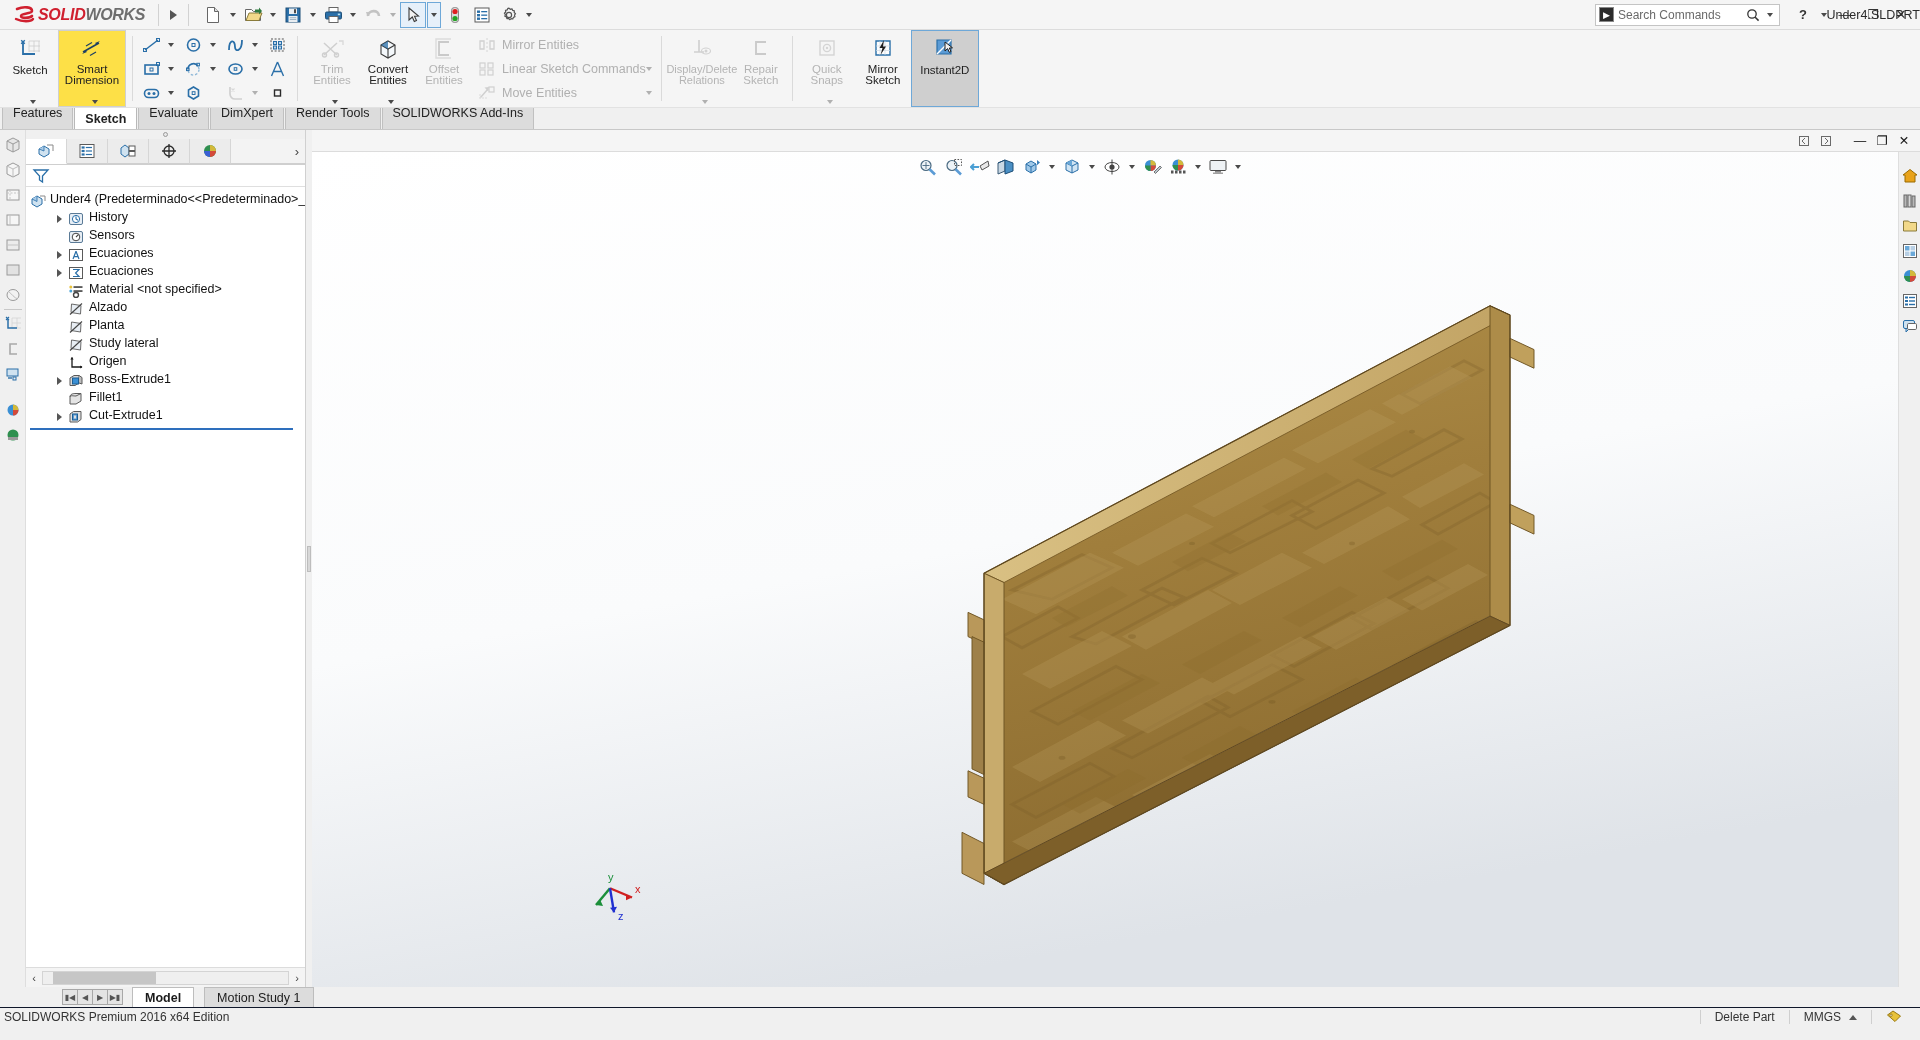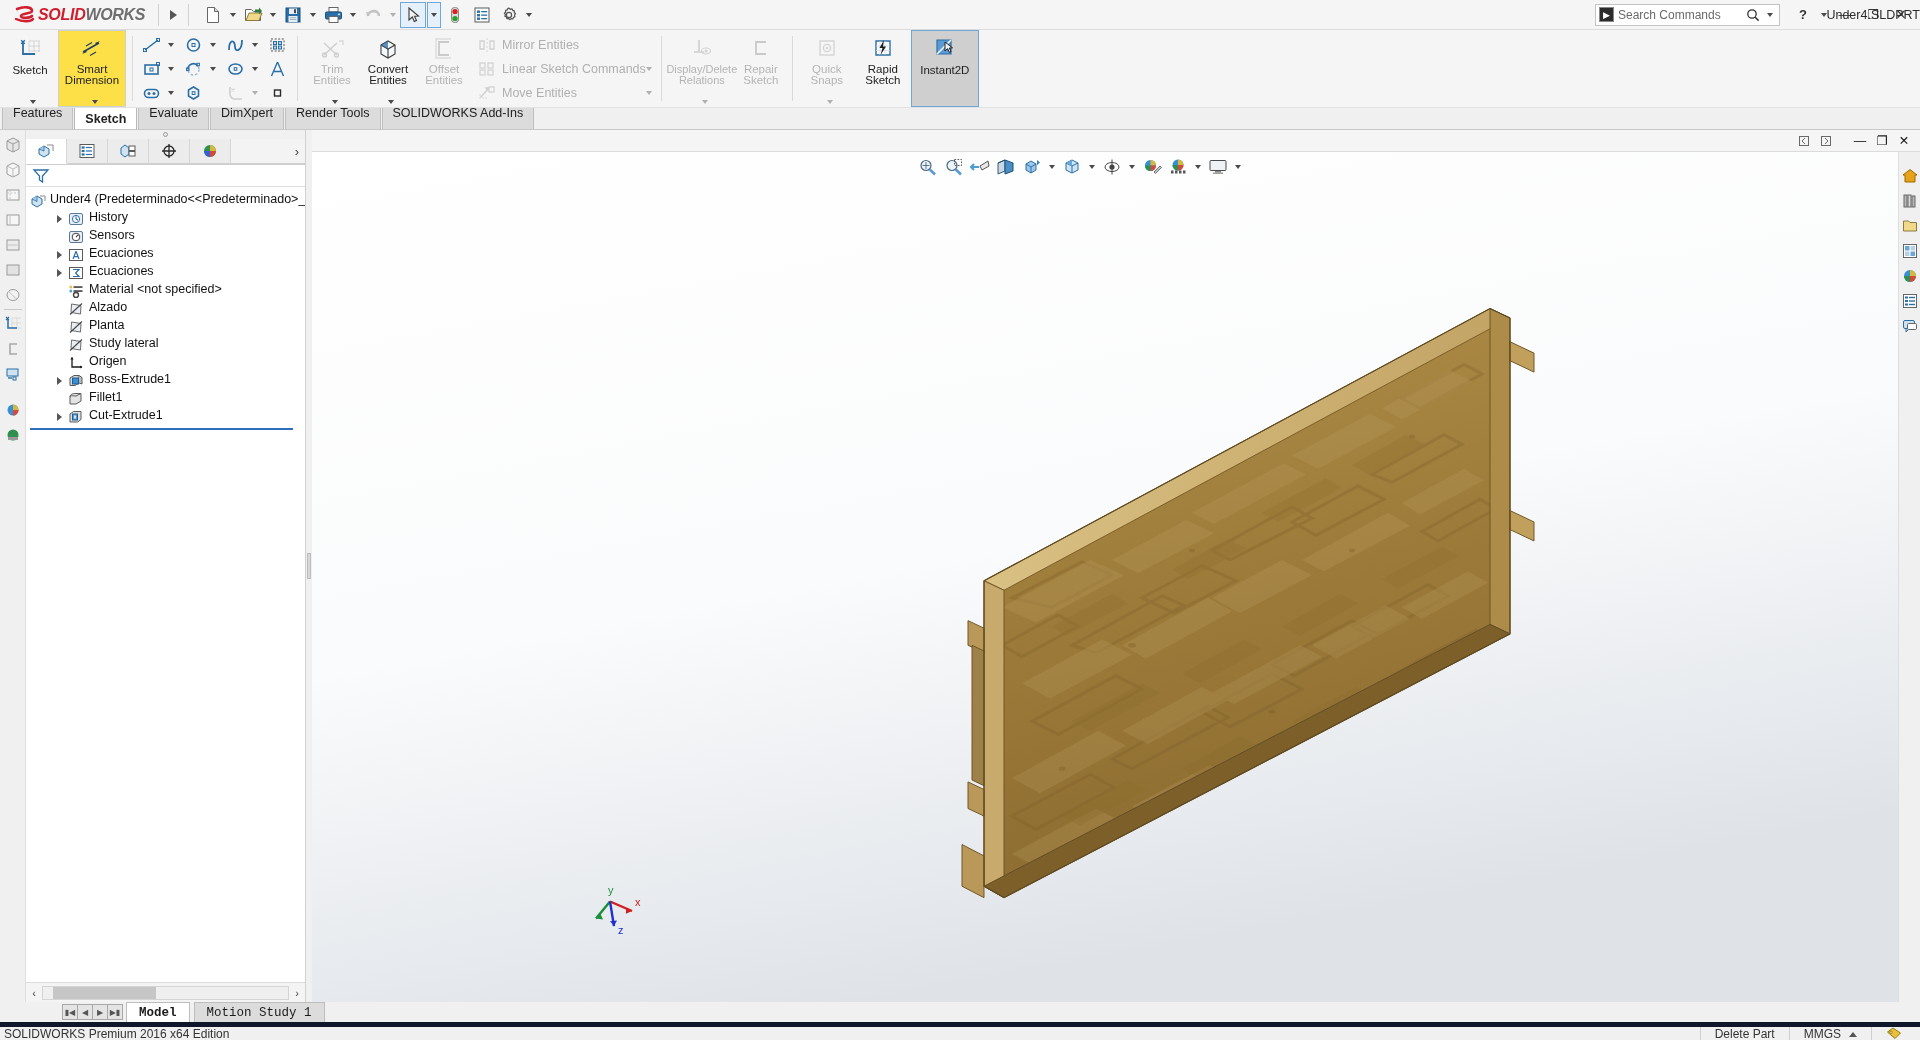--- a/index.html
+++ b/index.html
@@ -157,26 +157,26 @@
 
   
   .bottomtabs { height: 20px; background: #f0f0f0; display: flex; align-items: stretch; flex: 0 0 20px; padding-left: 62px;}
   .navbtns { display: flex; align-items: center; }
   .navbtns .nb {
     width: 16px; height: 16px; border: 1px solid #a8a8a8; background: #e4e4e4;
     display: flex; align-items: center; justify-content: center; font-size: 8px; color: #555; margin-right:-1px;
   }
   .btab {
     padding: 0 12px; display: flex; align-items: center; font-size: 12.5px;
-    background: #dcdcdc; border: 1px solid #bdbdbd; border-bottom: none; margin-left: 4px; font-family: Liberation Mono, monospace;
+    background: #dcdcdc; border: 1px solid #bdbdbd; border-bottom: none; margin-left: 10px;
   }
   .btab.active { background: #fff; font-weight: bold; }
   .statusbar {
-    height: 18px; background: #f0f0f0; border-top: 5px solid #0f172a; display: flex; align-items: flex-start;
-    font-size: 12px; color: #333; flex: 0 0 18px; padding: 0 4px;
+    height: 18px; background: #f0f0f0; border-top: 1px solid #0f172a; display: flex; align-items: flex-end;
+    font-size: 12px; color: #333; flex: 0 0 18px; padding: 16px 4px;
   }
   .statusbar .sright { margin-left: auto; display: flex; align-items: center; }
   .statusbar .scell { padding: 0 14px; border-left: 1px solid #cfcfcf; display:flex; align-items:center; gap:8px;}
   .up-caret { width:0;height:0;border-left:4px solid transparent;border-right:4px solid transparent;border-bottom:5px solid #555;}
 </style>
 </head>
 <body>
 
 <div id="app">
 
@@ -591,21 +591,21 @@
         <div class="ico">
           <svg width="24" height="24" viewBox="0 0 24 24">
             <path d="M5 4 L19 4 L19 18 L5 18z" fill="#fdfdfd" stroke="#2a6fa8" stroke-width="1.4"></path>
             <g stroke="#cfd9e2" stroke-width="0.7">
                 <path d="M9 4v14M14 4v14M5 9h14M5 13.5h14"></path>
               </g>
             <path d="M13 3 L8.5 11 L11.5 11 L9.5 18 L15 9.5 L12 9.5z" fill="#1f1f1f"></path>
           </svg>
         </div>
         <div class="lbl" style="line-height:11px">
-          <span>Rapid</span><br>
+          <span>Mirror</span><br>
           <span>Sketch</span>
         </div>
       </div>
       <div class="big-btn active w68">
         <div class="ico">
           <svg width="24" height="24" viewBox="0 0 24 24">
             <path d="M4 3 L18 3 L18 17 L4 17z" fill="#5b9bd5" stroke="#2a6fa8" stroke-width="1.2"></path>
             <path d="M4 17 L18 3" stroke="#fff" stroke-width="1.4"></path>
             <path d="M12 5 L12 14 L14.6 11.6 L16.3 15.3 L18 14.5 L16.3 11 L19.5 10.8z" fill="#f2f2f2" stroke="#1f1f1f" stroke-width="1"></path>
           </svg>

